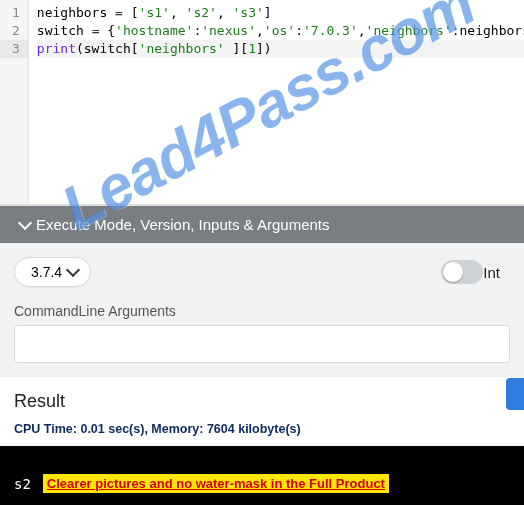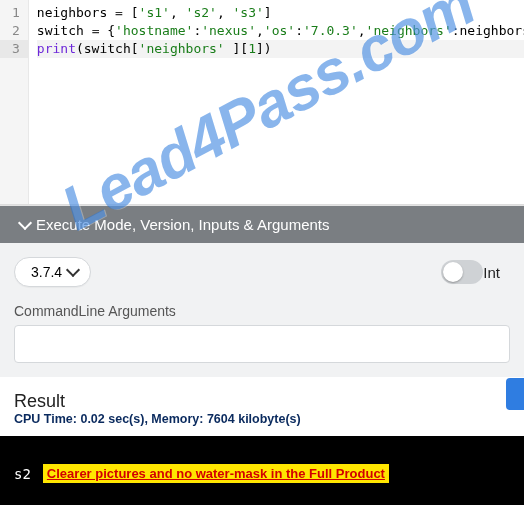--- a/index.html
+++ b/index.html
@@ -122,21 +122,21 @@
     background: #fff;
   }
   .blue-btn {
     position: absolute;
     right: 0; top: 378px;
     width: 18px; height: 32px;
     background: #2f7de1;
     border-radius: 4px 0 0 4px;
   }
   .result-section { padding: 14px 14px 0 14px; }
-  .result-title { font-size: 18px; color: #222; margin-bottom: 0; }
+  .result-title { font-size: 18px; color: #222; margin-bottom: 10px; }
   .result-meta { font-size: 12.5px; color: #0a2a5e; font-weight: 700; margin-bottom: 10px;}
   .terminal {
     background: #000;
     color: #fff;
     font-family: Menlo, Monaco, Consolas, monospace;
     font-size: 14px;
     padding: 28px 14px;
     display: flex;
     align-items: center;
     gap: 12px;
@@ -190,20 +190,20 @@
     </div>
   </div>
   <div class="args-label">CommandLine Arguments</div>
   <input class="args-input" type="text" value="" style="">
 </div>
 
 <div class="blue-btn"></div>
 
 <div class="result-section">
   <div class="result-title">Result</div>
-  <div class="result-meta">CPU Time: 0.02 sec(s), Memory: 7604 kilobyte(s)</div>
+  <div class="result-meta">CPU Time: 0.01 sec(s), Memory: 7604 kilobyte(s)</div>
 </div>
 <div class="terminal">
   <span>s2</span>
   <span class="promo">Clearer pictures and no water-mask in the Full Product</span>
 </div>
 
 <div class="watermark">Lead4Pass.com</div>
 
 </body></html>

